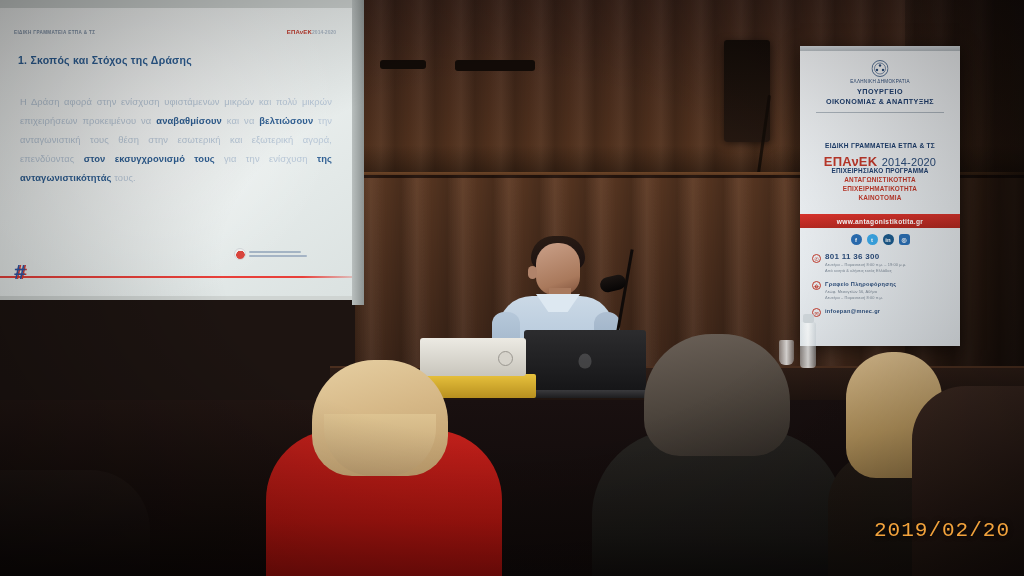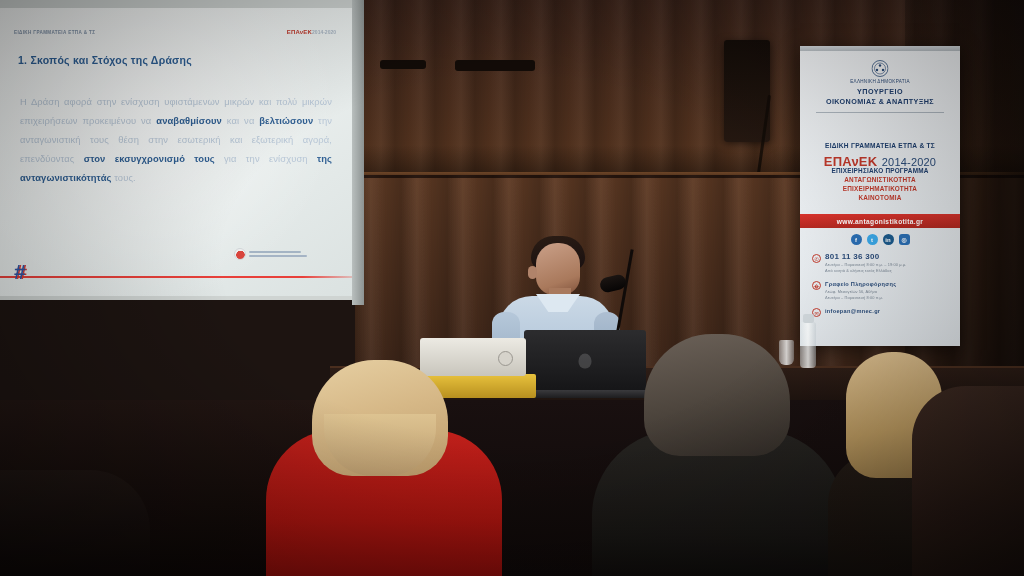--- a/index.html
+++ b/index.html
@@ -508,13 +508,14 @@
 
   <div class="aud-grey"></div>
   <div class="aud-grey-head"></div>
 
   <div class="aud-blonde-r-body"></div>
   <div class="aud-blonde-r-hair"></div>
   <div class="aud-dark-r-hair"></div>
 
   <div class="vignette"></div>
 
+  <div class="datestamp">2019/02/20</div>
 </div>
 
 </body></html>

